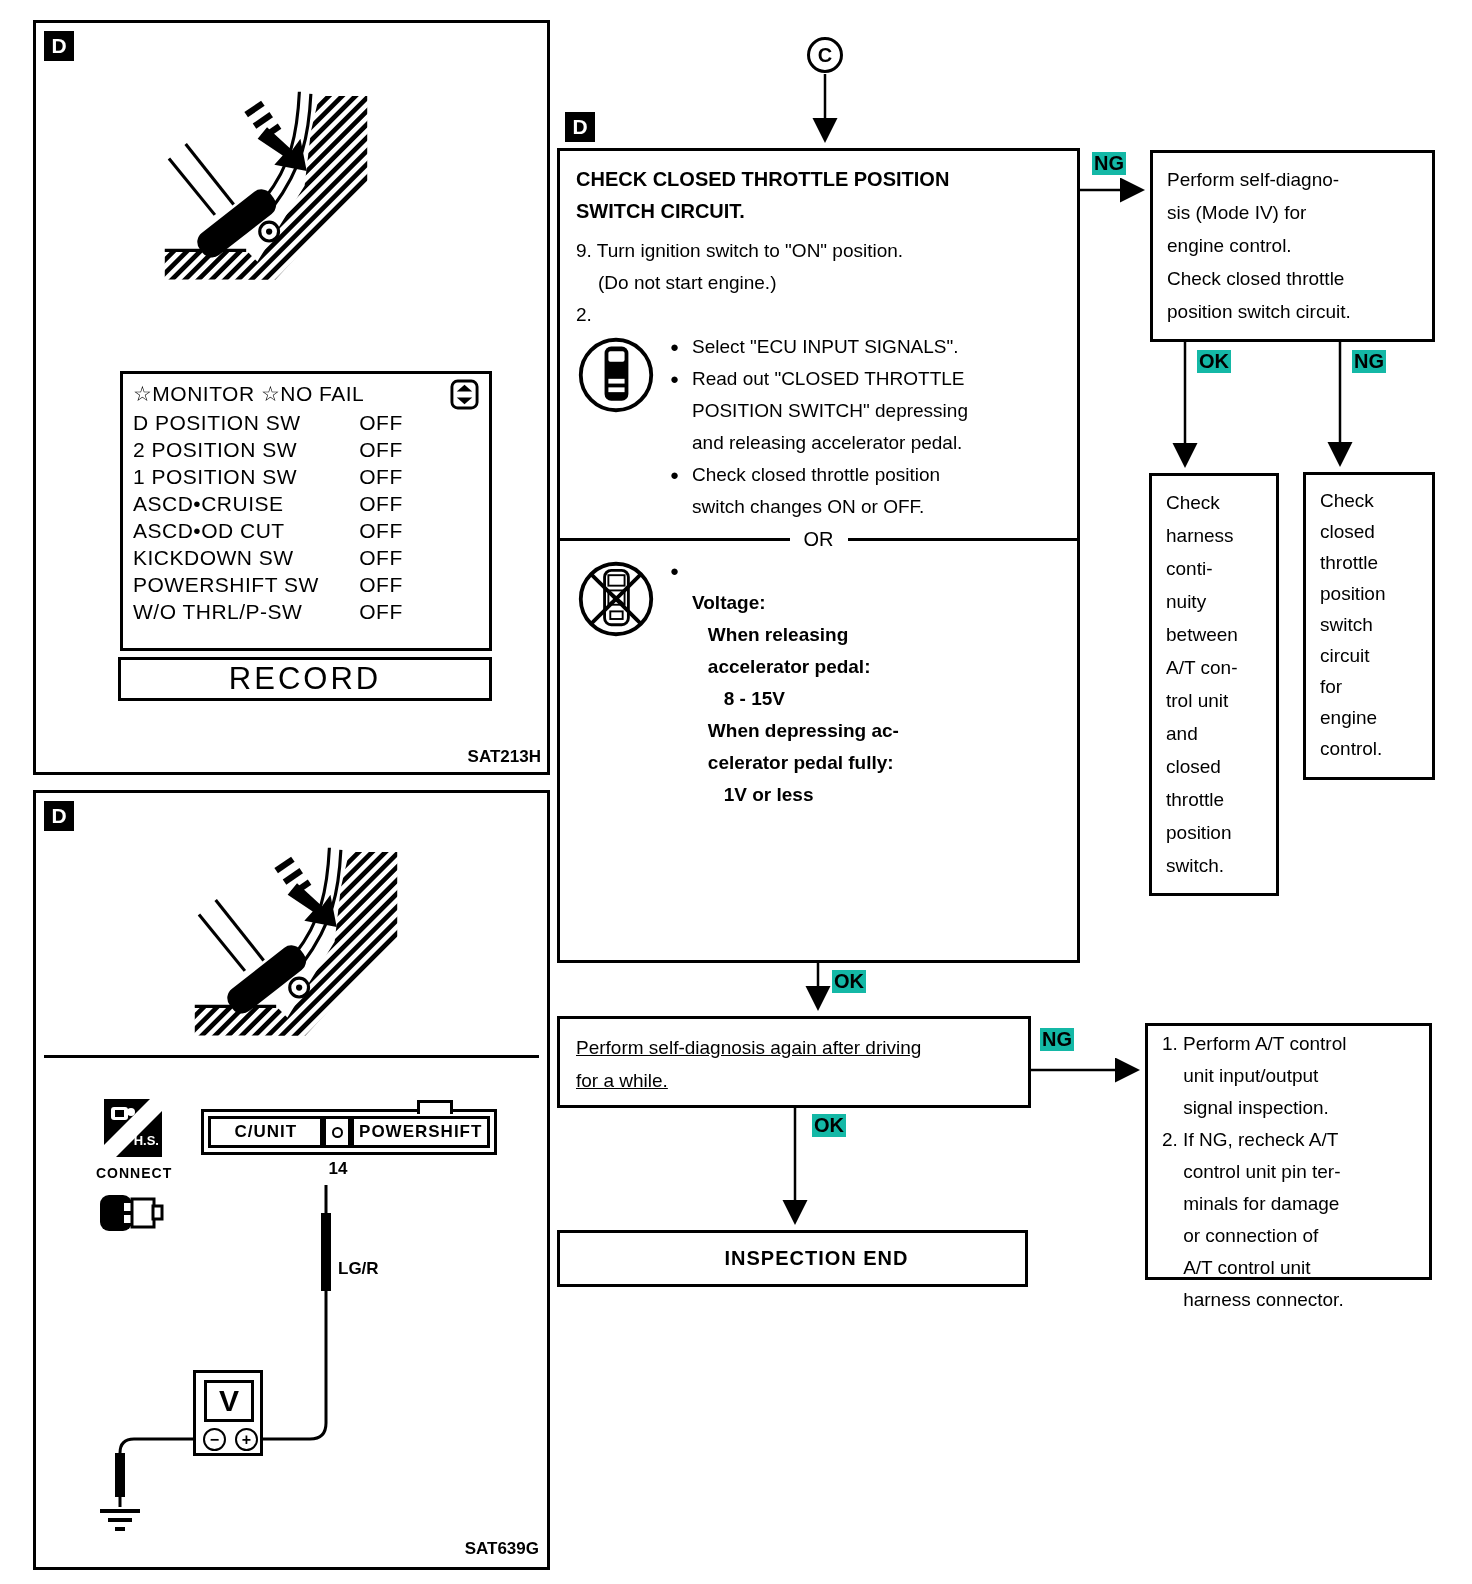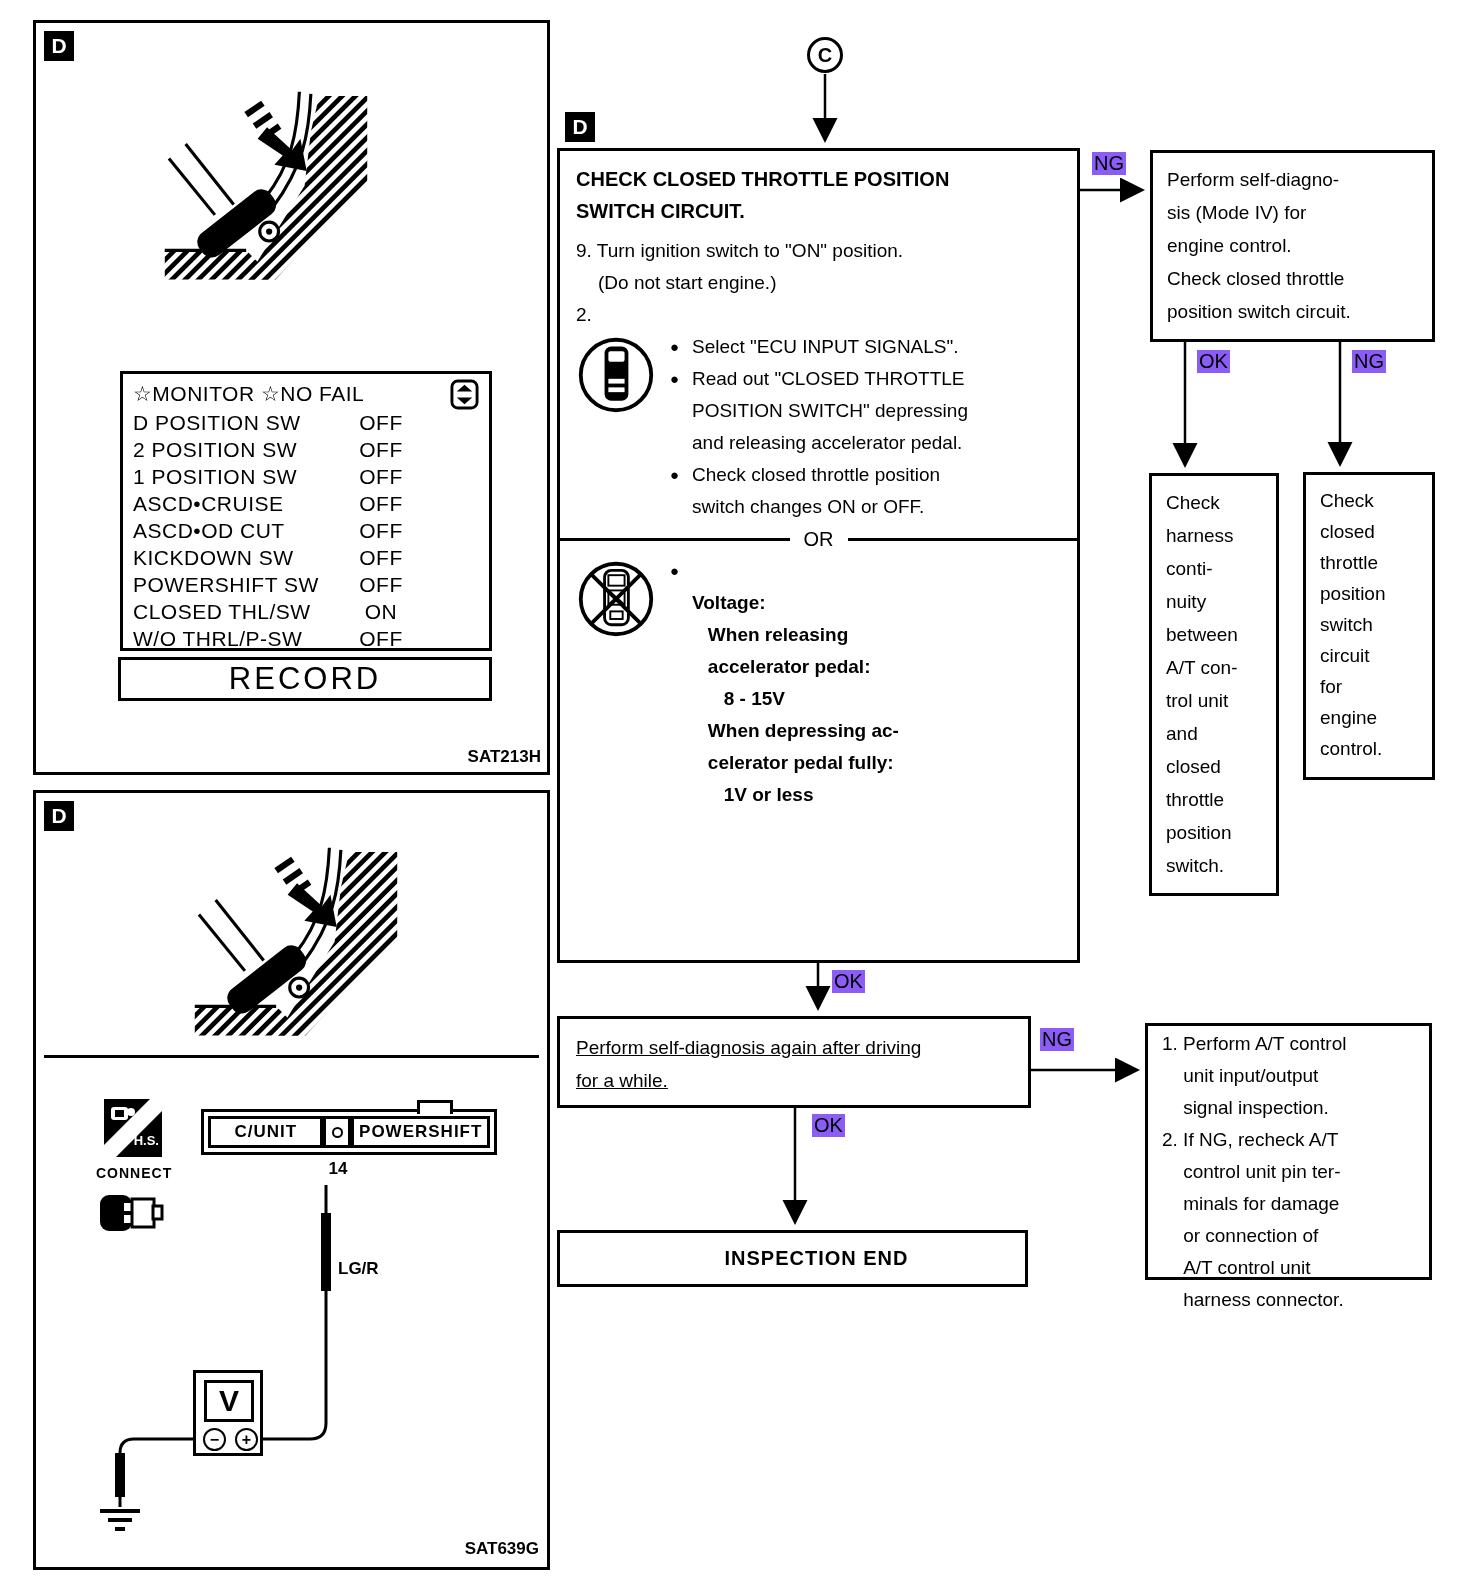--- a/index.html
+++ b/index.html
@@ -9,21 +9,21 @@
     font-family:"Liberation Sans", sans-serif; color:#000; overflow:hidden;
   }
   .box { position:absolute; border:3px solid #000; background:#fff; }
   .ml { white-space:pre-wrap; }
   .overlay { position:absolute; left:0; top:0; z-index:0; }
   .z { z-index:1; }
   .dchip {
     position:absolute; width:30px; height:30px; background:#000; color:#fff;
     font-weight:bold; font-size:21px; display:flex; align-items:center; justify-content:center;
   }
-  .branch-label { position:absolute; font-weight:normal; font-size:20px; z-index:2; background:#8b5cf6; padding:0 2px; }
+  .branch-label { position:absolute; font-weight:bold; font-size:20px; z-index:2; background:#14b8a6; padding:0 2px; }
   .circle-node {
     position:absolute; width:36px; height:36px; border:3px solid #000; border-radius:50%;
     display:flex; align-items:center; justify-content:center; font-weight:bold; font-size:20px; z-index:2; background:#fff;
   }
   .caption { position:absolute; font-weight:bold; font-size:17px; }
 
   
   .monitor { position:absolute; border:3px solid #000; background:#fff; padding:5px 10px 0 10px; }
   .mon-head { display:flex; align-items:center; font-size:21px; letter-spacing:.5px; height:30px; }
   .mon-head .mh-text { flex:1; }
@@ -161,24 +161,20 @@
       </div>
     <div class="mon-row">
         <span class="mlab">KICKDOWN SW</span>
         <span class="mval">OFF</span>
       </div>
     <div class="mon-row">
         <span class="mlab">POWERSHIFT SW</span>
         <span class="mval">OFF</span>
       </div>
     <div class="mon-row">
-        <span class="mlab">CLOSED THL/SW</span>
-        <span class="mval">ON</span>
-      </div>
-    <div class="mon-row">
         <span class="mlab">W/O THRL/P-SW</span>
         <span class="mval">OFF</span>
       </div>
   </div>
 
   <div class="record" style="left:82px; top:634px; width:374px; height:44px;">RECORD</div>
   <div class="caption" style="right:6px; top:724px;">SAT213H</div>
 </div>
 
 <div class="box z" style="left:33px; top:790px; width:517px; height:780px;">

